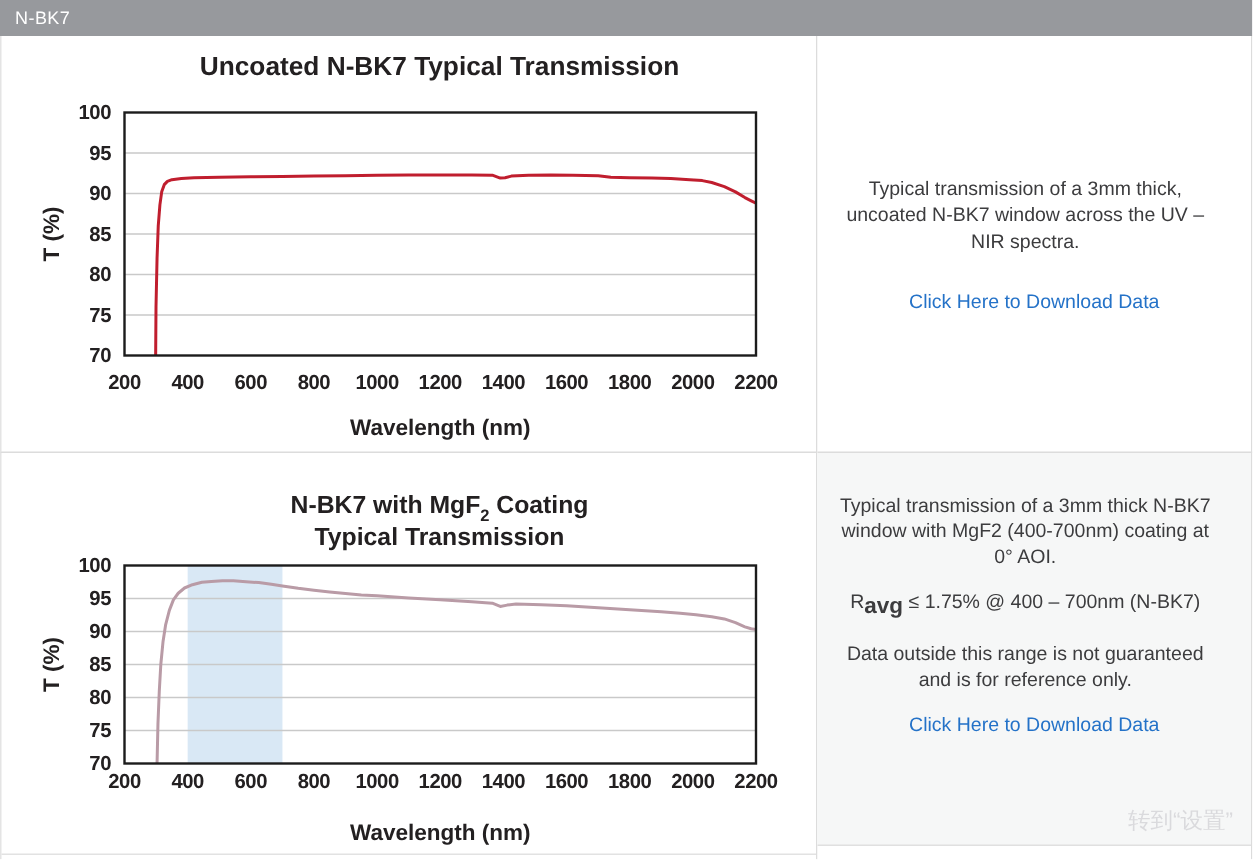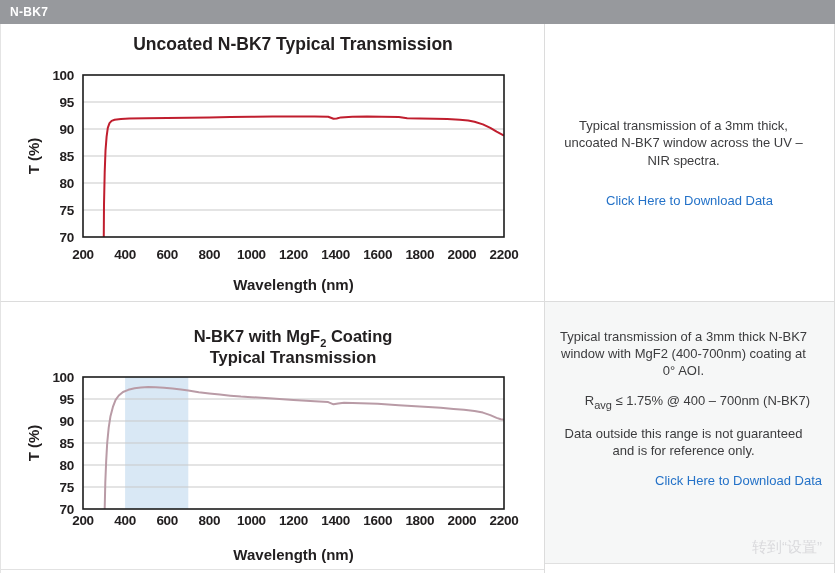--- a/index.html
+++ b/index.html
@@ -2,21 +2,21 @@
 <html><head>
 <meta charset="utf-8">
 <style>
   * { box-sizing: border-box; margin: 0; padding: 0; }
   html, body { background: #fff; }
   body { font-family: "Liberation Sans", sans-serif; }
   .page { position: relative; width: 835px; height: 573px; overflow: hidden; background: #fff; }
 
   .topbar { position: absolute; top: 0; left: 0; width: 835px; height: 24px;
             background: #97999d; color: #fff; display: flex; align-items: center;
-            padding-left: 10px; font-size: 12px; font-weight: bold; letter-spacing: .3px; cursor: pointer; }
+            padding-left: 10px; font-size: 12px; font-weight: normal; letter-spacing: .3px; cursor: pointer; }
 
   .content { position: absolute; top: 24px; left: 0; right: 0; bottom: 0;
              display: grid; grid-template-columns: 545px 1fr; grid-template-rows: 278px 1fr; }
 
   .cell { position: relative; background: #fff; }
   .chart-cell { border-left: 1px solid #e4e4e4; border-right: 1px solid #dcdcdc; }
   .r1 { border-bottom: 1px solid #dcdcdc; }
   .text-cell { border-right: 1px solid #dcdcdc; }
   .chart-cell.r2::after { content:''; position: absolute; left: 0; right: 0; top: 267px;
                           border-top: 1px solid #e2e2e2; }
@@ -26,24 +26,24 @@
   .chart-cell svg { position: absolute; left: 0; top: 0; }
 
   .tick    { font: bold 13.5px "Liberation Sans", sans-serif; fill: #232021; letter-spacing: -0.3px; }
   .axlabel { font: bold 15px "Liberation Sans", sans-serif; fill: #232021; }
   .ctitle  { font: bold 17.5px "Liberation Sans", sans-serif; fill: #232021; text-anchor: middle; }
   .ctitle2 { font-size: 16.5px; }
   .sub     { font-size: 11px; }
 
   .text-cell { display: flex; flex-direction: column; align-items: center; text-align: center; }
   .text-cell.r1 { justify-content: center; padding: 0 10px; }
-  .text-cell.r2 { justify-content: flex-start; padding: 26px 12px 0 12px; align-items: flex-end; }
+  .text-cell.r2 { justify-content: flex-start; padding: 26px 12px 0 12px; }
   .desc { position: relative; font-size: 13px; line-height: 1.32; color: #3c3c3e; margin: 0 12px 11px 0; }
   .spec { margin-top: 2px; margin-bottom: 12px; }
-  .spec sub { font-size: 11px; }
+  .spec sub { font-size: 15px; font-weight: bold; }
   a.dl { position: relative; font-size: 13px; color: #2472c8; text-decoration: none; cursor: pointer; }
   .text-cell.r1 a.dl { margin-top: 13px; }
   .text-cell.r2 a.dl { margin-top: 3px; }
 
   .watermark { position: absolute; left: 745px; top: 535px; width: 90px; height: 45px;
                overflow: hidden; pointer-events: none; }
   .wm1 { font-size: 17px; color: #c9c9cc; white-space: nowrap; padding-left: 13px; }
   .wm2 { font-size: 15px; color: #dadadd; white-space: nowrap; margin-top: 3px; padding-left: 7px; }
 </style>
 </head>

